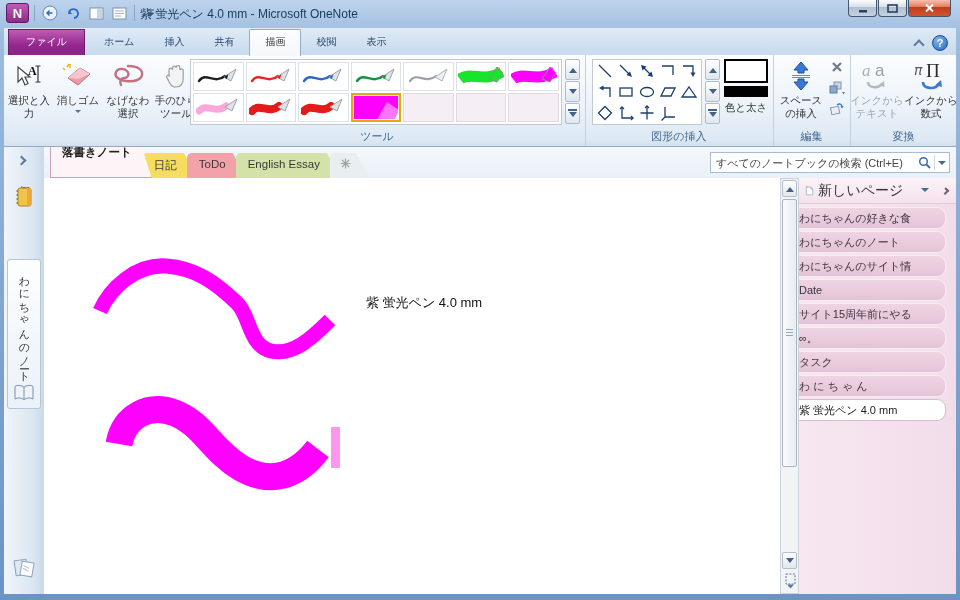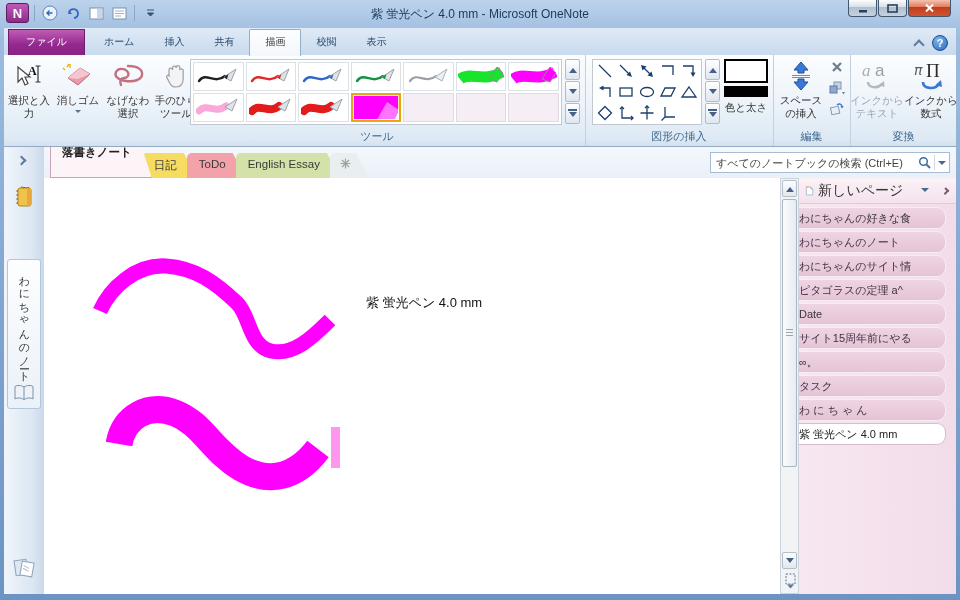--- a/index.html
+++ b/index.html
@@ -4,21 +4,21 @@
 <style>
 *{box-sizing:border-box;margin:0;padding:0}
 body{width:960px;height:600px;font-family:"Liberation Sans","DejaVu Sans",sans-serif;overflow:hidden}
 .frame{position:relative;width:960px;height:600px;background:linear-gradient(180deg,#bdd3ec 0%,#9dbcdf 6%,#7fa3cf 55%,#6b94c4 100%);overflow:hidden}
 
 .titlebar{position:absolute;top:0;left:0;right:0;height:28px}
 .qat{position:absolute;left:6px;top:3px;display:flex;align-items:center;gap:3px;z-index:3}
 .nlogo{width:23px;height:20px;background:linear-gradient(#c05ab8,#8c2b88);border:1px solid #5f1c62;border-radius:3px;color:#fff;font-weight:bold;font-size:13px;display:grid;place-items:center}
 .qsep{width:1px;height:16px;background:#8aa6c4;margin:0 2px}
 .qbtn{width:20px;height:19px;display:grid;place-items:center;border-radius:3px}
-.title{position:absolute;left:140px;right:140px;top:6px;text-align:center;font-size:12px;color:#173a5e;white-space:nowrap}
+.title{position:absolute;left:140px;right:140px;top:6px;font-size:12px;color:#173a5e;white-space:nowrap}
 .wbtns{position:absolute;right:9px;top:0;display:flex;z-index:3}
 .wbtn{width:29px;height:17px;margin-left:1px;background:linear-gradient(#fcfdfe,#d6dee8 45%,#b0bfd0 46%,#c6d2e0);border:1px solid #41576e;border-top:none;border-radius:0 0 4px 4px;display:grid;place-items:center}
 .wbtn.close{width:43px;background:linear-gradient(#f6c0ae,#e07a5a 45%,#c13c1e 46%,#d2552f)}
 
 .tabrow{position:absolute;top:28px;left:4px;right:4px;height:27px;background:linear-gradient(#dfeaf6,#c8daee);display:flex;align-items:flex-end;padding-left:4px}
 .rtab{padding:5px 15px 6px;font-size:10px;color:#27496e;white-space:nowrap}
 .rtab.file{background:linear-gradient(#bf5cb4,#93278e 60%,#8a2384);color:#fff;border:1px solid #6d1d6e;border-bottom:none;padding:5px 17px 6px;margin-right:4px}
 .rtab.active{background:linear-gradient(#fcfdfe,#f4f8fc);border:1px solid #94afc9;border-bottom:none;border-radius:2px 2px 0 0;color:#333;margin-bottom:-1px;padding-bottom:7px;z-index:2}
 .tabrow-right{position:absolute;right:8px;top:7px;display:flex;align-items:center;gap:9px}
 .chev-up{width:8px;height:8px;border-left:2px solid #5c7da2;border-top:2px solid #5c7da2;transform:rotate(45deg);margin-top:3px}
@@ -551,21 +551,20 @@
           </svg>
         <div class="sb-title">新しいページ</div>
         <div class="s-dd" style="margin-left:14px;margin-top:2px"></div>
         <div style="flex:1"></div>
         <div class="sb-chev"></div>
       </div>
       <div class="sb-list">
         <div class="sb-item">わにちゃんの好きな食</div>
         <div class="sb-item">わにちゃんのノート</div>
         <div class="sb-item">わにちゃんのサイト情</div>
-        <div class="sb-item">ピタゴラスの定理 a^</div>
         <div class="sb-item">Date</div>
         <div class="sb-item">サイト15周年前にやる</div>
         <div class="sb-item">∞。</div>
         <div class="sb-item">タスク</div>
         <div class="sb-item">わ に ち ゃ ん</div>
         <div class="sb-item sel">紫 蛍光ペン 4.0 mm</div>
       </div>
     </div>
   </div>
 </div>

